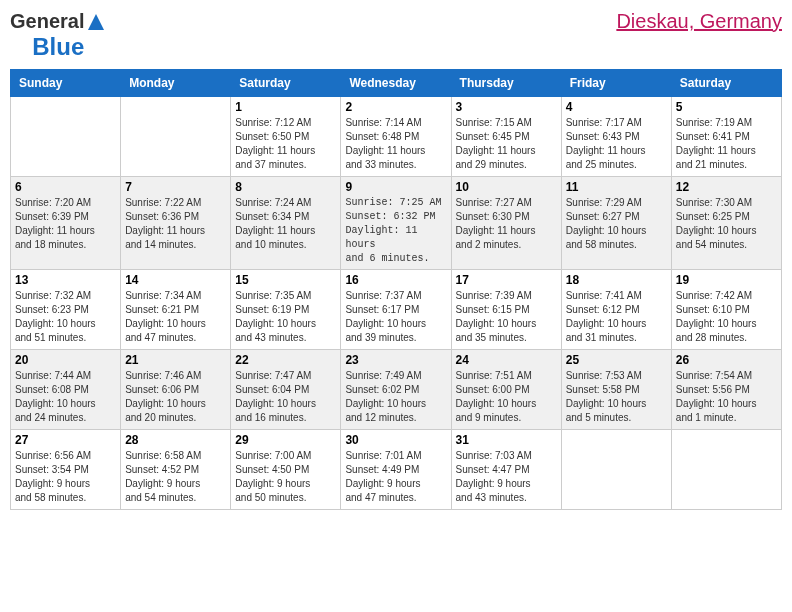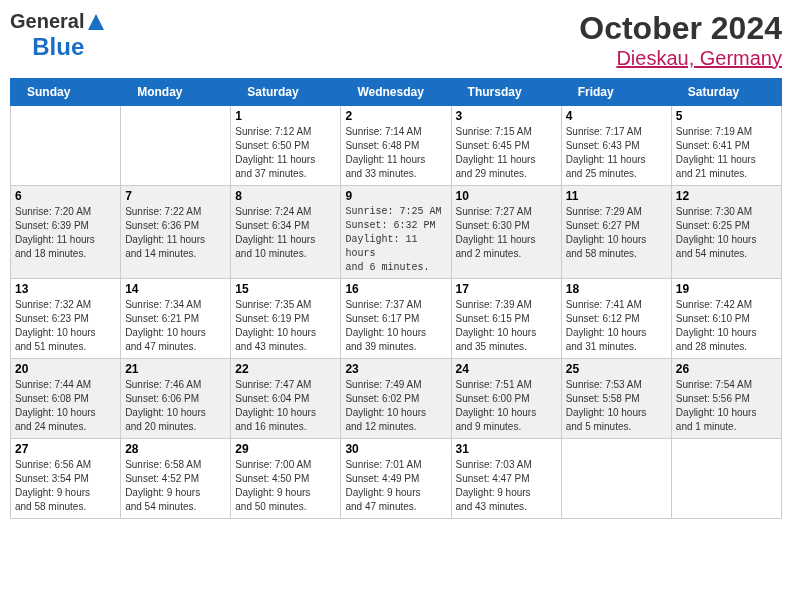--- a/index.html
+++ b/index.html
@@ -35,21 +35,21 @@
       text-decoration: underline;
     }
     .calendar {
       width: 100%;
       border-collapse: collapse;
       font-size: 11px;
     }
     .calendar th {
       background-color: #1a6fc4;
       color: #fff;
-      padding: 6px 16px;
+      padding: 6px 8px;
       text-align: left;
       font-size: 12px;
       border: 1px solid #1a6fc4;
     }
     .calendar td {
       border: 1px solid #ccc;
       vertical-align: top;
       padding: 3px 4px;
       width: calc(100% / 7);
       min-height: 80px;
@@ -82,21 +82,20 @@
   <div class="logo">
     <div style="display:flex;align-items:center;">
       <span style="font-size:20px;font-weight:bold;color:#333;">General</span>
       <svg width="20" height="20" viewBox="0 0 20 20" style="margin-left:2px;">
         <polygon points="10,2 18,18 2,18" fill="#1a6fc4"></polygon>
       </svg>
     </div>
     <span style="font-size:24px;font-weight:bold;color:#1a6fc4;">Blue</span>
   </div>
   <div class="title-area">
-    <div class="month-title">October 2024</div>
     <div class="location">Dieskau, Germany</div>
   </div>
 </div>
 
 <table class="calendar">
   <thead>
     <tr>
       <th>Sunday</th>
       <th>Monday</th>
       <th>Saturday</th>

